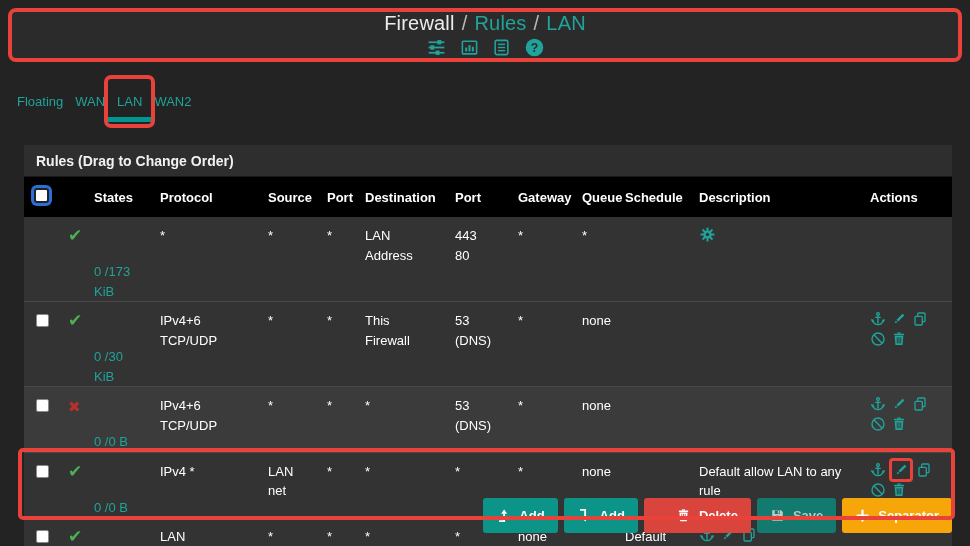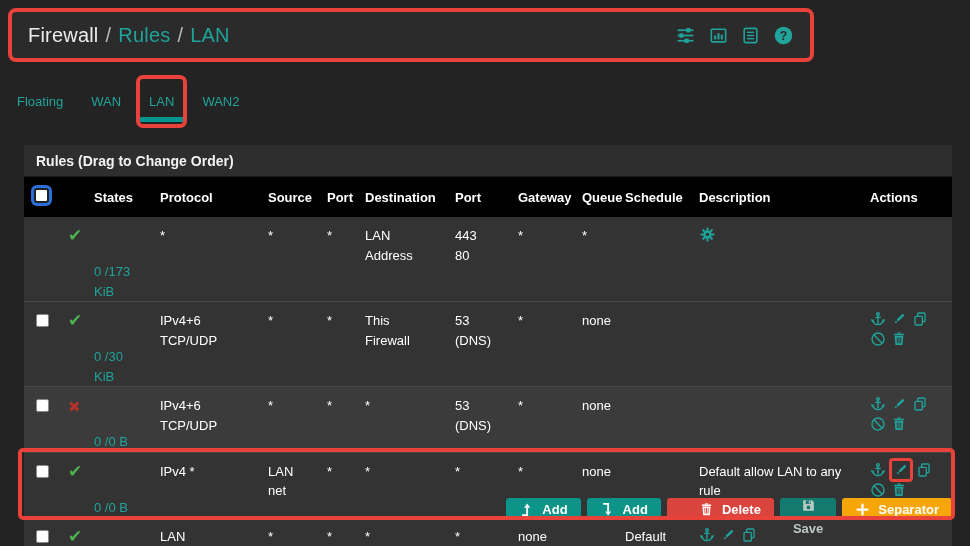--- a/index.html
+++ b/index.html
@@ -10,32 +10,32 @@
     --btn-teal:#0d9488; --btn-red:#d9443c; --btn-save:#137a70; --btn-orange:#f7a609;
   }
   *{box-sizing:border-box; margin:0; padding:0;}
   body{
     width:970px; height:546px; position:relative; overflow:hidden;
     background:var(--bg); color:#fff;
     font-family:"Liberation Sans","DejaVu Sans",sans-serif;
   }
   
   .breadcrumb-bar{
-    position:absolute; left:8px; top:8px; width:806px; height:54px;
+    position:absolute; left:8px; top:8px; width:954px; height:54px;
     background:var(--bar-bg); border:4px solid var(--ann); border-radius:8px;
-    display:flex; align-items:center; justify-content:space-between; padding:0 16px;
+    display:flex; align-items:center; justify-content:space-between; padding:0 16px;flex-direction:column;
   }
   .breadcrumb{font-size:20px; letter-spacing:.2px;}
   .bc-section{color:#ececec;}
   .bc-sep{color:#b9b9b9; margin:0 7px; font-weight:300;}
   .bc-link{color:var(--teal);}
   .header-icons{display:flex; align-items:center; gap:13px; color:var(--teal);}
   .header-icons svg{display:block;}
   
-  .tabs{position:absolute; left:17px; top:94px; display:flex; gap:28px; font-size:13px;justify-content:space-between;}
+  .tabs{position:absolute; left:17px; top:94px; display:flex; gap:12px; font-size:13px;justify-content:space-between;}
   .tab{color:var(--teal); position:relative; cursor:pointer;}
   .tab .underline{display:none;}
   .tab.active .underline{
     display:block; position:absolute; left:-9px; right:-9px; bottom:-13px; height:5px;
     background:var(--teal-dark);
   }
   .tab .annotation-box{display:none;}
   .tab.annotated .annotation-box{
     display:block; position:absolute; left:-13px; right:-13px; top:-19px; bottom:-19px;
     border:4px solid var(--ann); border-radius:7px; pointer-events:none;
@@ -76,28 +76,28 @@
     display:inline-flex; border:3px solid var(--ann); border-radius:4px;
     padding:1px; margin:-4px -2px; background:transparent;
   }
   .row-annotation{
     position:absolute; left:-6px; right:-3px; top:-5px; bottom:-3px;
     border:4px solid var(--ann); border-radius:5px; pointer-events:none; z-index:6;
   }
   
   .footer-buttons{position:absolute; top:498px; right:18px; display:flex; gap:6px;}
   .btn{
-    height:22px; display:flex; align-items:center; gap:8px; padding:0 13px;
+    height:35px; display:flex; align-items:center; gap:8px; padding:0 13px;
     border-radius:3px; font-size:13px; font-weight:bold; color:#fff;
     border:none; cursor:pointer; font-family:inherit;
   }
   .btn svg{display:block;}
   .btn-add{background:var(--btn-teal);}
   .btn-delete{background:var(--btn-red);padding-left:32px;}
-  .btn-save{background:var(--btn-save); color:#bcc8c6;flex-direction:column;}
+  .btn-save{background:var(--btn-save); color:#bcc8c6;}
   .btn-separator{background:var(--btn-orange);}
 </style>
 </head>
 <body>
 
 <div class="breadcrumb-bar">
   <div class="breadcrumb">
     <span class="bc-section">Firewall</span><span class="bc-sep">/</span><span class="bc-link">Rules</span><span class="bc-sep">/</span><span class="bc-link">LAN</span>
   </div>
   <div class="header-icons">

